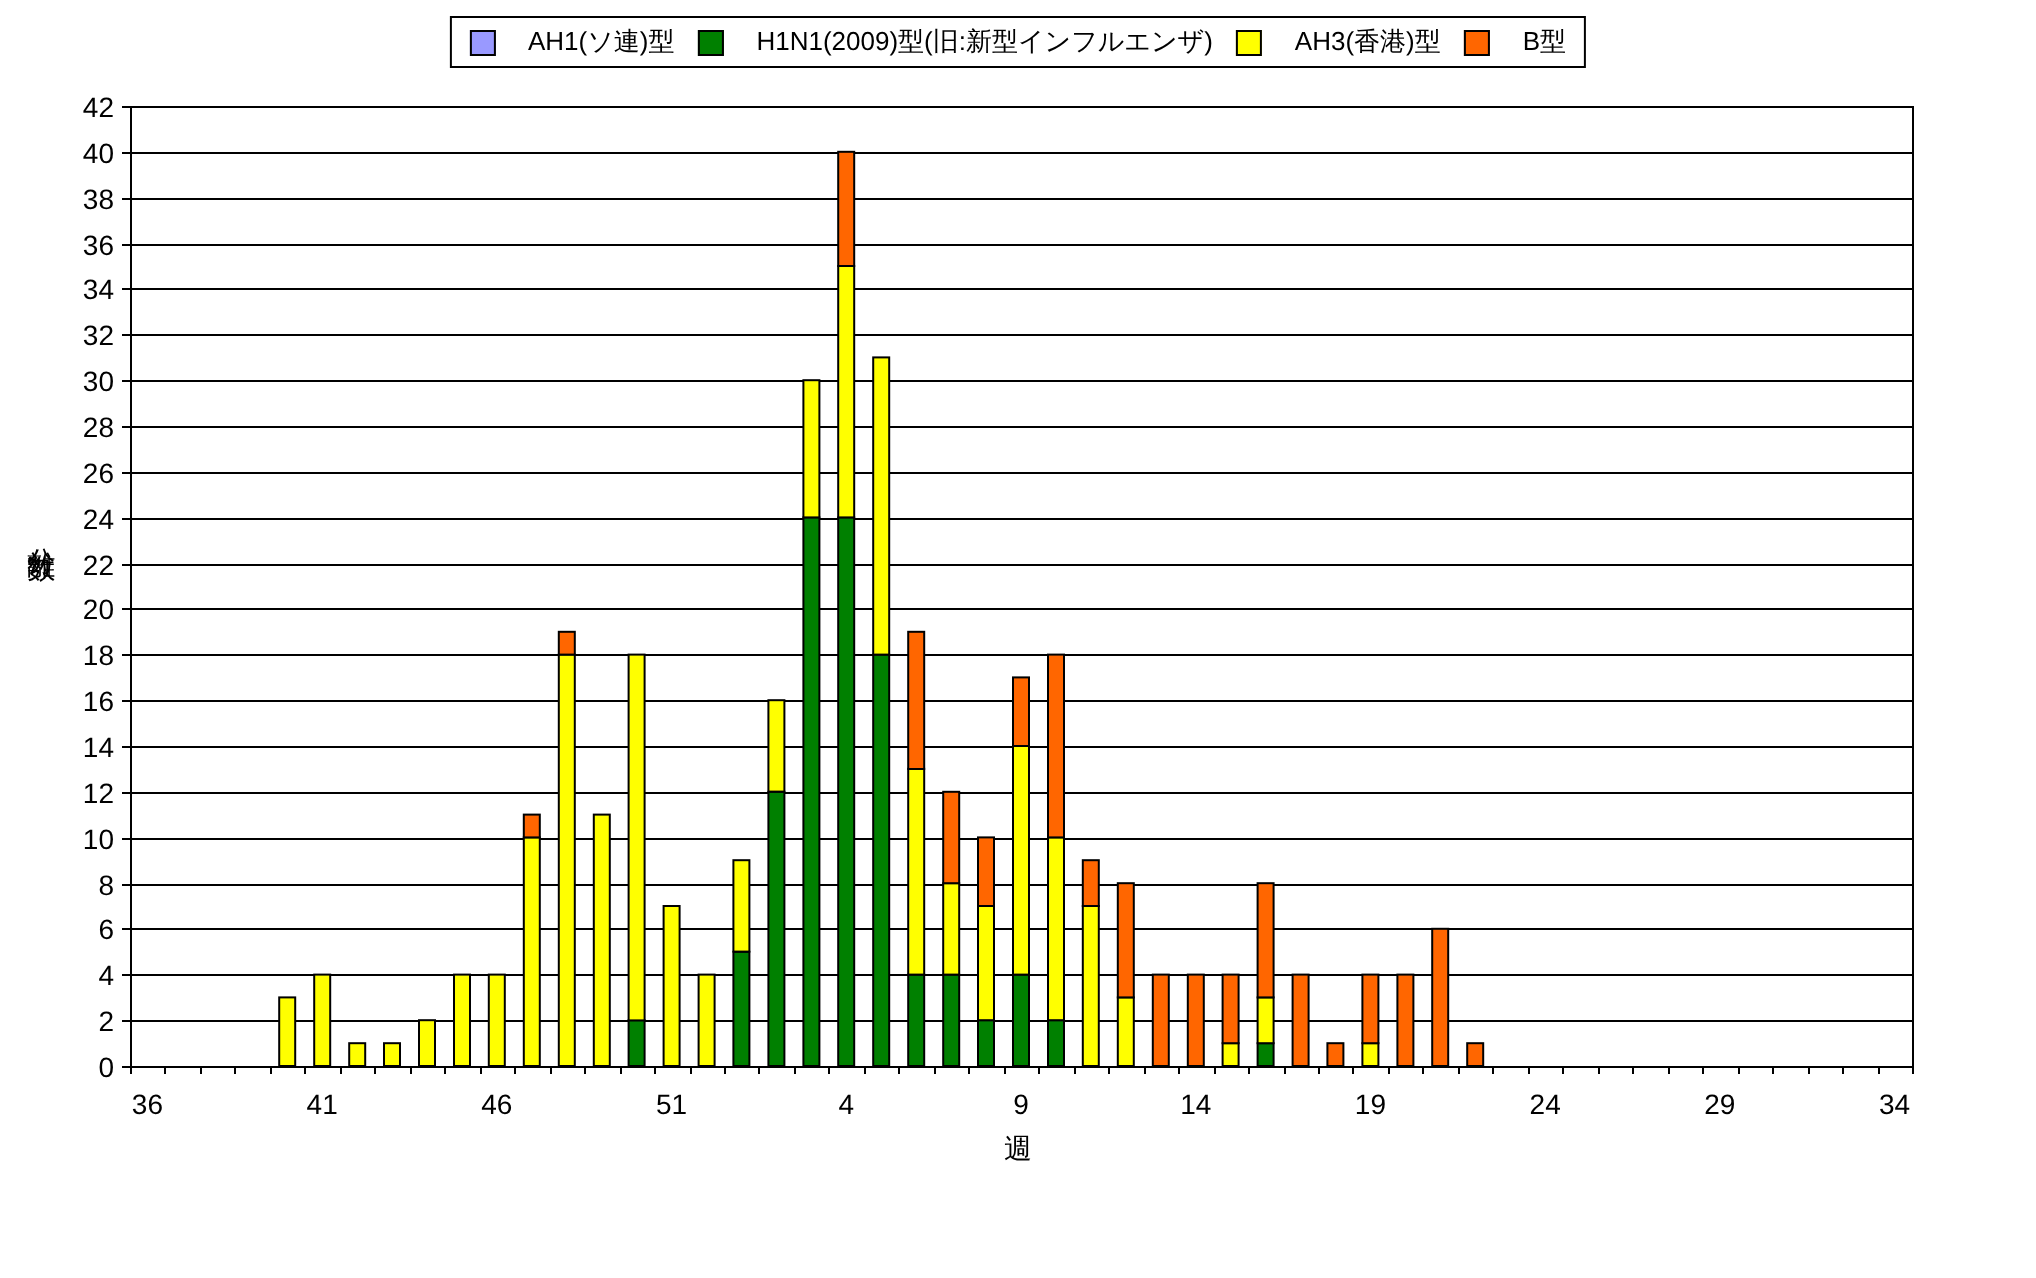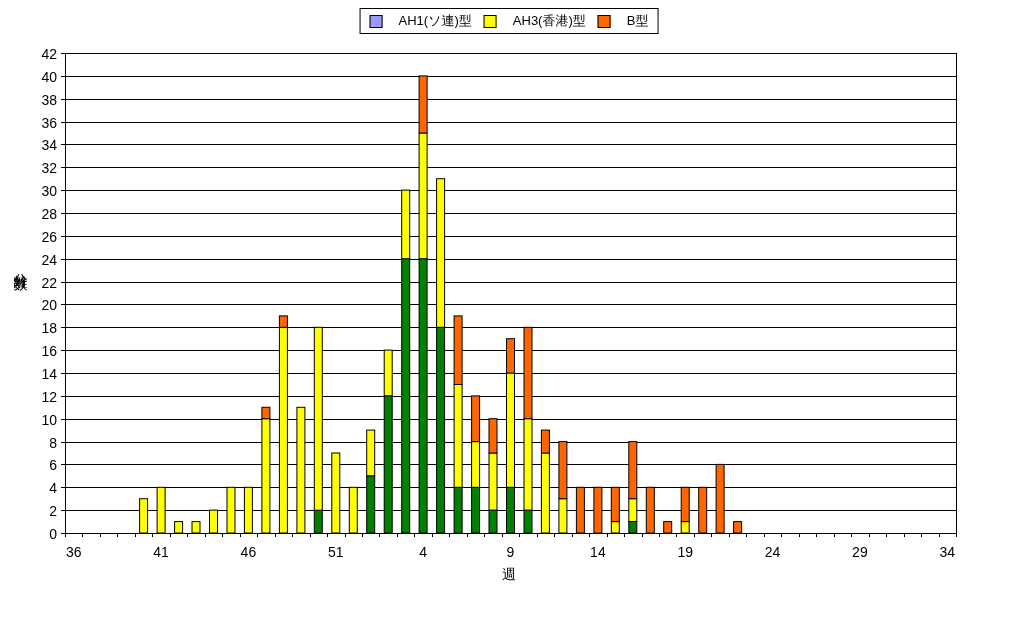--- a/index.html
+++ b/index.html
@@ -210,20 +210,24 @@
       <rect x="698.7" y="487.3" width="8" height="45.7" fill="#FF6600" stroke="#000" stroke-width="1"></rect>
       <rect x="716.1" y="464.4" width="8" height="68.6" fill="#FF6600" stroke="#000" stroke-width="1"></rect>
       <rect x="733.6" y="521.6" width="8" height="11.4" fill="#FF6600" stroke="#000" stroke-width="1"></rect>
     </svg>
   <div class="legend" id="legend">
       <span class="legend-item">
         <span class="swatch" style="background: rgb(153, 153, 255);"></span>
         <span>AH1(ソ連)型</span>
       </span>
       <span class="legend-item">
+        <span class="swatch" style="background: rgb(0, 128, 0);"></span>
+        <span>H1N1(2009)型(旧:新型インフルエンザ)</span>
+      </span>
+      <span class="legend-item">
         <span class="swatch" style="background: rgb(255, 255, 0);"></span>
         <span>AH3(香港)型</span>
       </span>
       <span class="legend-item">
         <span class="swatch" style="background: rgb(255, 102, 0);"></span>
         <span>B型</span>
       </span>
     </div>
   <div class="y-title">分離数</div>
   <div class="x-title">週</div>

